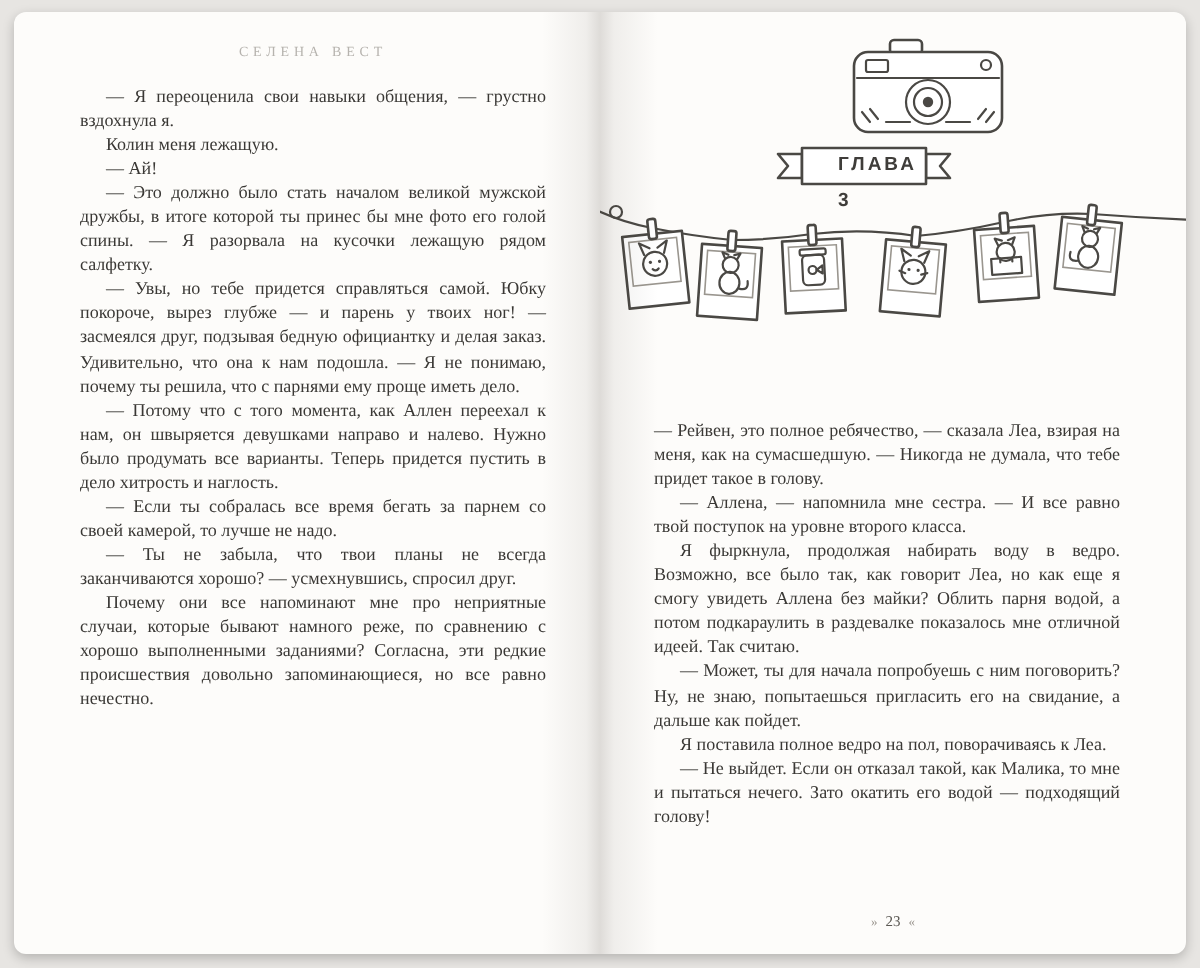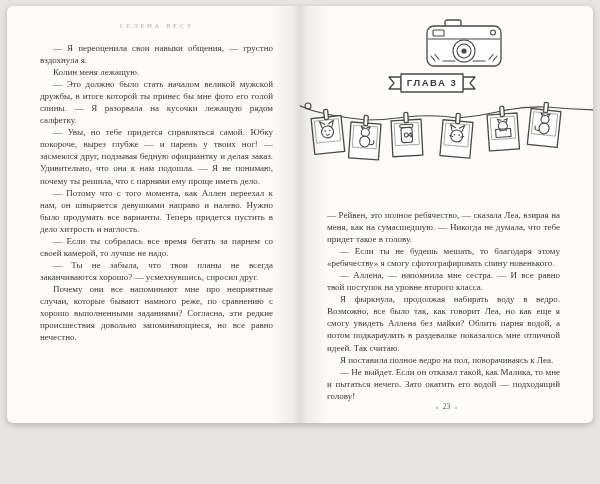--- a/index.html
+++ b/index.html
@@ -4,21 +4,21 @@
 <style>
   * { box-sizing: border-box; margin: 0; padding: 0; }
   html, body { width: 600px; height: 484px; overflow: hidden; }
   body {
     background: #e7e5e2;
     font-family: "Liberation Serif", serif;
     position: relative;
   }
   .book {
     position: absolute; left: 7px; top: 6px;
-    width: 586px; height: 417px;
+    width: 586px; height: 471px;
     background: #fdfcfa;
     border-radius: 6px;
     box-shadow: 0 2px 6px rgba(0,0,0,0.22);
     display: flex;
   }
   .page { position: relative; width: 50%; height: 100%; }
   .page-left  { padding: 16px 27px 0 33px; }
   .page-right { padding: 8px 33px 0 27px; }
   .gutter {
     position: absolute; left: 50%; top: 0; width: 58px; height: 100%;
@@ -36,42 +36,43 @@
     text-indent: 13px; color: #3a3835;
   }
   .body-text p.no-indent { text-indent: 0; margin-top: 32px; }
   .chapter-deco {
     position: relative; height: 163px;
     margin: 0 -33px 6px -27px;
   }
   .chapter-deco svg { position: absolute; left: 0; top: 0; }
   .ribbon-label {
     position: absolute; left: 101px; top: 60px; width: 62px; height: 18px;
-    line-height: 18px; text-align: center;
+    line-height: 18px; text-align: left;
     font-family: "Liberation Sans", sans-serif;
-    font-weight: bold; font-size: 9.5px; letter-spacing: 1.5px; color: #3f3d3a;
+    font-weight: bold; font-size: 9.5px; letter-spacing: 1.5px; color: #3f3d3a; padding-left: 18px;
   }
   .page-number {
     position: absolute; left: 0; right: 0; bottom: 12px;
     text-align: center; font-size: 7.5px; color: #5a5752;
   }
   .page-number .orn { color: #9b968f; font-size: 6.5px; margin: 0 4px; }
   .ink { stroke: #4a4844; fill: none; stroke-width: 1.1; stroke-linecap: round; stroke-linejoin: round; }
   .ink-fill { stroke: #4a4844; fill: #ffffff; stroke-width: 1.3; stroke-linejoin: round; }
 </style>
 </head>
 <body>
 
 <div class="book">
 
   <div class="page page-left">
     <div class="running-head">СЕЛЕНА ВЕСТ</div>
     <div class="body-text">
       <p>— Я переоценила свои навыки общения, — грустно вздохнула я.</p>
       <p>Колин меня лежащую.</p>
+      <p>— Ай!</p>
       <p>— Это должно было стать началом великой мужской дружбы, в итоге которой ты принес бы мне фото его голой спины. — Я разорвала на кусочки лежащую рядом салфетку.</p>
       <p>— Увы, но тебе придется справляться самой. Юбку покороче, вырез глубже — и парень у твоих ног! — засмеялся друг, подзывая бедную официантку и делая заказ. Удивительно, что она к нам подошла. — Я не понимаю, почему ты решила, что с парнями ему проще иметь дело.</p>
       <p>— Потому что с того момента, как Аллен переехал к нам, он швыряется девушками направо и налево. Нужно было продумать все варианты. Теперь придется пустить в дело хитрость и наглость.</p>
       <p>— Если ты собралась все время бегать за парнем со своей камерой, то лучше не надо.</p>
       <p>— Ты не забыла, что твои планы не всегда заканчиваются хорошо? — усмехнувшись, спросил друг.</p>
       <p>Почему они все напоминают мне про неприятные случаи, которые бывают намного реже, по сравнению с хорошо выполненными заданиями? Согласна, эти редкие происшествия довольно запоминающиеся, но все равно нечестно.</p>
     </div>
   </div>
 
   <div class="page page-right">
@@ -176,23 +177,23 @@
         <rect class="ink-fill" x="156" y="99.5" width="4" height="10" rx="1.2" transform="rotate(5 158 104)"></rect>
         <rect class="ink-fill" x="200" y="92.5" width="4" height="10" rx="1.2" transform="rotate(-4 202 97)"></rect>
         <rect class="ink-fill" x="244" y="88.5" width="4" height="10" rx="1.2" transform="rotate(6 246 93)"></rect>
       </svg>
 
       <div class="ribbon-label">ГЛАВА 3</div>
     </div>
 
     <div class="body-text">
       <p class="no-indent">— Рейвен, это полное ребячество, — сказала Леа, взирая на меня, как на сумасшедшую. — Никогда не думала, что тебе придет такое в голову.</p>
-      <p>— Если ты не будешь мешать, то благодаря этому «ребячеству» я смогу сфотографировать спину новенького.</p>
       <p>— Аллена, — напомнила мне сестра. — И все равно твой поступок на уровне второго класса.</p>
       <p>Я фыркнула, продолжая набирать воду в ведро. Возможно, все было так, как говорит Леа, но как еще я смогу увидеть Аллена без майки? Облить парня водой, а потом подкараулить в раздевалке показалось мне отличной идеей. Так считаю.</p>
+      <p>— Может, ты для начала попробуешь с ним поговорить? Ну, не знаю, попытаешься пригласить его на свидание, а дальше как пойдет.</p>
       <p>Я поставила полное ведро на пол, поворачиваясь к Леа.</p>
       <p>— Не выйдет. Если он отказал такой, как Малика, то мне и пытаться нечего. Зато окатить его водой — подходящий голову!</p>
     </div>
 
     <div class="page-number">
       <span class="orn">»</span><span>23</span><span class="orn">«</span>
     </div>
   </div>
 
   <div class="gutter"></div>

